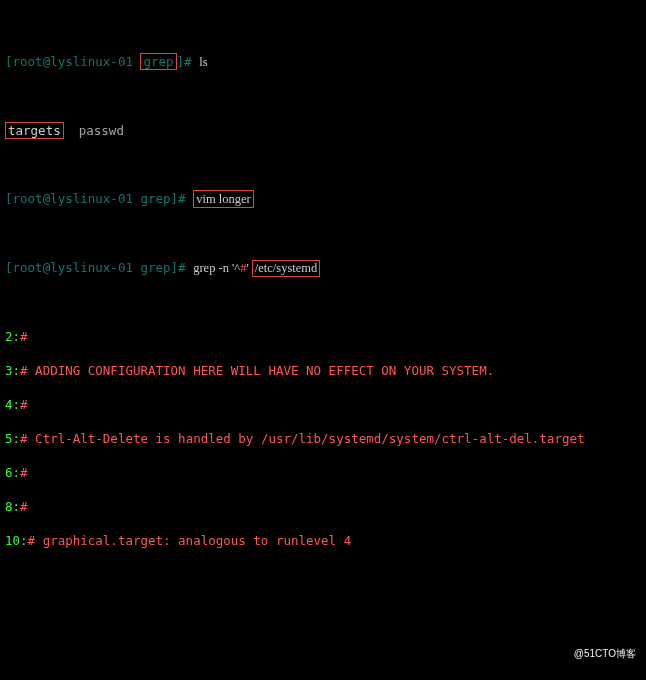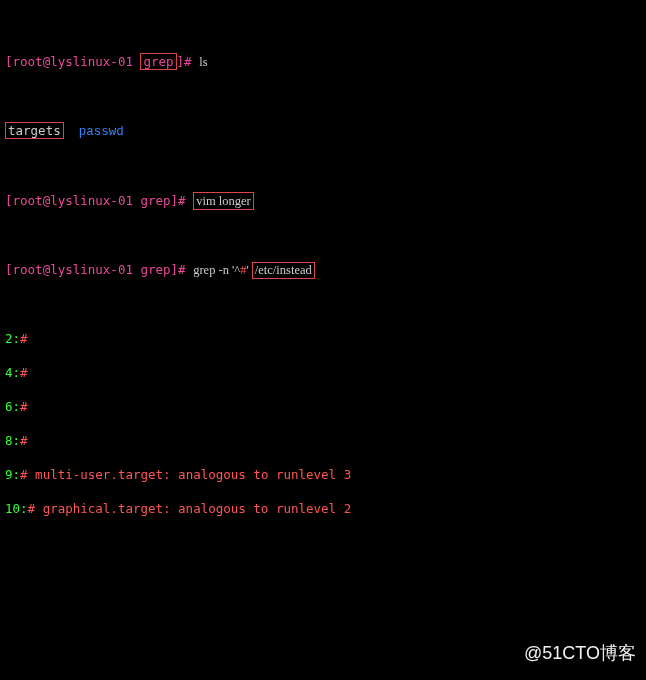--- a/index.html
+++ b/index.html
@@ -13,68 +13,69 @@
     width: 646px;
     height: 680px;
     overflow: hidden;
     position: relative;
   }
   .terminal {
     padding: 2px 5px;
     white-space: pre-wrap;
     word-break: break-all;
   }
-  .prompt { color: #ec4899; text-align: right; }
+  .prompt { color: #0f766e; text-align: right; }
   .cmd { color: #ccc; font-family: Liberation Serif, serif; }
   .lineno { color: #33ff33; }
   .hash { color: #ff5555; }
-  .text { color: #3b82f6; font-family: Liberation Mono, monospace; }
+  .text { color: #a3a3a3; }
   .box {
     border: 1px solid #d44;
     display: inline-block;
     padding: 0 2px;
     line-height: 15px;
     vertical-align: baseline;
   }
   .watermark {
     position: absolute;
     right: 10px;
     bottom: 18px;
     color: #fff;
     font-family: "Microsoft YaHei", sans-serif;
-    font-size: 18px;
+    font-size: 10px;
     opacity: 0.95;
     pointer-events: none;
   }
   .row { display: block; }
 </style>
 </head>
 <body>
 
 <div class="terminal">
 
 
 <span class="row"><span class="prompt"><span>[</span><span>root@lyslinux-01</span> <span class="box"><span>grep</span></span><span>]#</span></span> <span class="cmd">ls</span></span>
 
 
 <span class="row"><span class="box"><span>targets</span></span>  <span class="text">passwd</span></span>
 
 
 <span class="row"><span class="prompt"><span>[</span><span>root@lyslinux-01</span> <span>grep</span><span>]#</span></span> <span class="box"><span class="cmd">vim longer</span></span></span>
 
 
-<span class="row"><span class="prompt"><span>[</span><span>root@lyslinux-01</span> <span>grep</span><span>]#</span></span> <span class="cmd">grep -n '^<span class="hash">#</span>' <span class="box"><span>/etc/instead</span></span></span></span>
+<span class="row"><span class="prompt"><span>[</span><span>root@lyslinux-01</span> <span>grep</span><span>]#</span></span> <span class="cmd">grep -n '^<span class="hash">#</span>' <span class="box"><span>/etc/systemd</span></span></span></span>
 
 
 <span class="row"><span class="lineno">2:</span><span class="hash">#</span></span>
+<span class="row"><span class="lineno">3:</span><span class="hash"># ADDING CONFIGURATION HERE WILL HAVE NO EFFECT ON YOUR SYSTEM.</span></span>
 <span class="row"><span class="lineno">4:</span><span class="hash">#</span></span>
+<span class="row"><span class="lineno">5:</span><span class="hash"># Ctrl-Alt-Delete is handled by /usr/lib/systemd/system/ctrl-alt-del.target</span></span>
 <span class="row"><span class="lineno">6:</span><span class="hash">#</span></span>
 <span class="row"><span class="lineno">8:</span><span class="hash">#</span></span>
-<span class="row"><span class="lineno">9:</span><span class="hash"># multi-user.target: analogous to runlevel 3</span></span>
-<span class="row"><span class="lineno">10:</span><span class="hash"># graphical.target: analogous to runlevel 2</span></span>
+<span class="row"><span class="lineno">10:</span><span class="hash"># graphical.target: analogous to runlevel 4</span></span>
 
 
 
 
 
 
 
 
 
 

